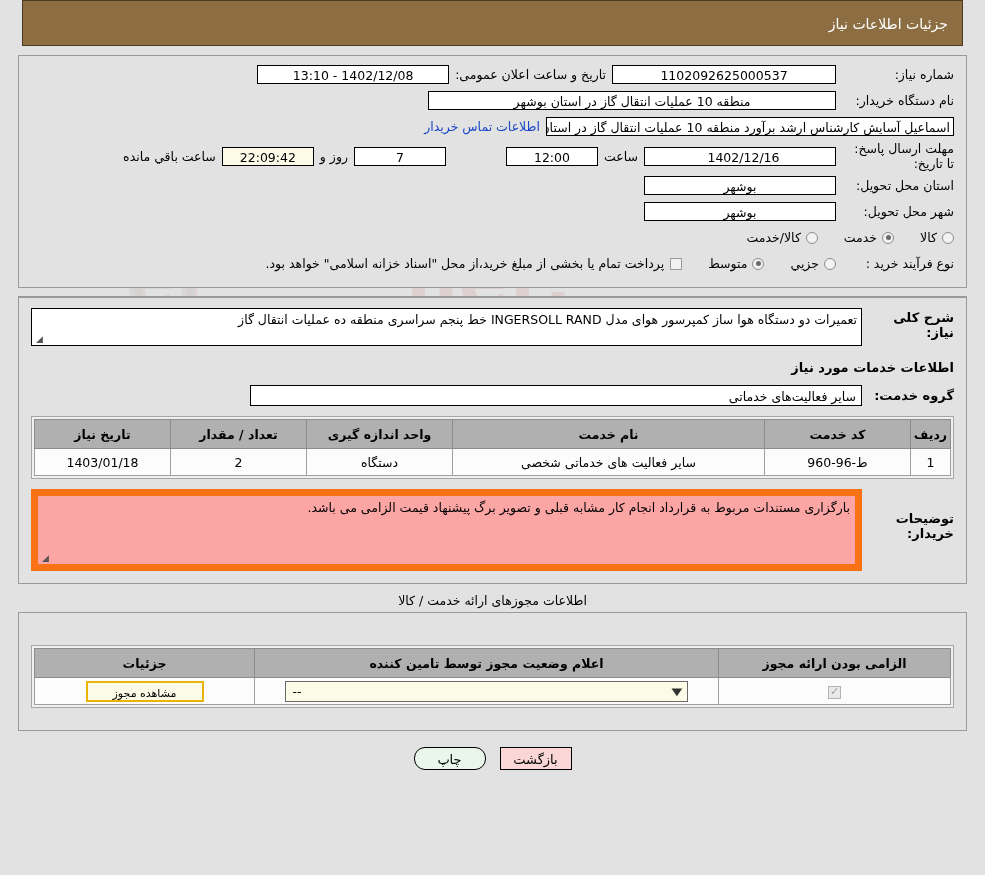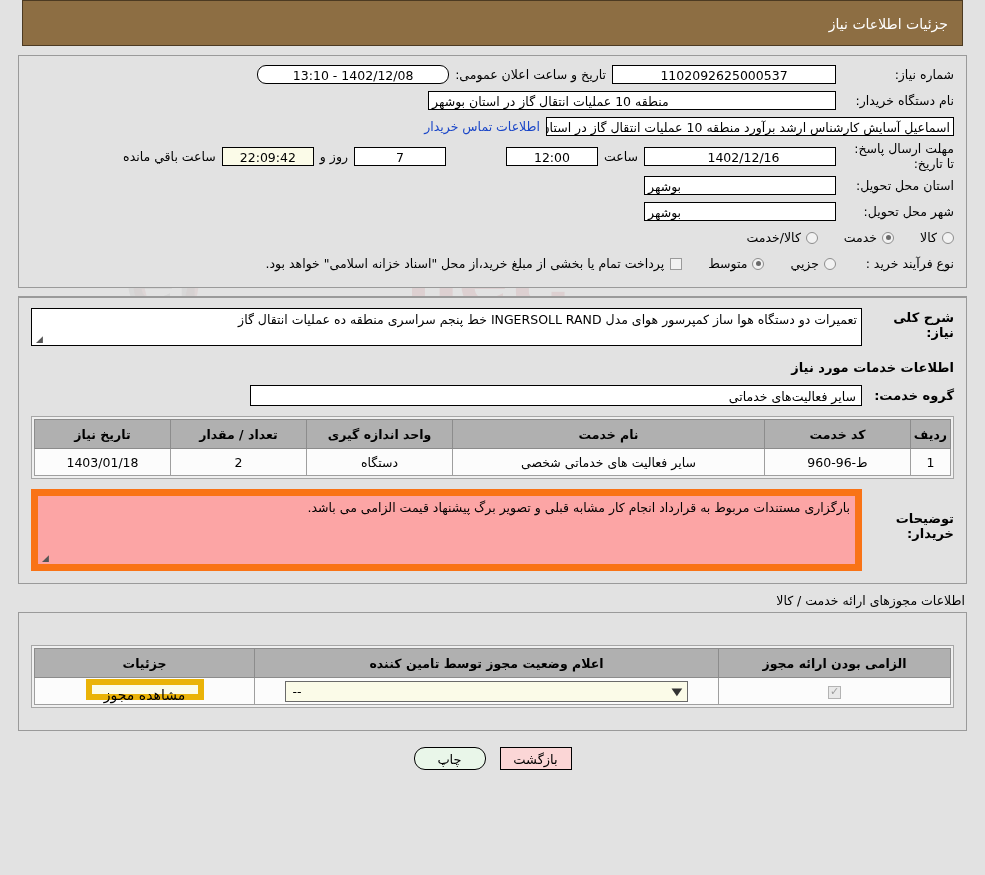--- a/index.html
+++ b/index.html
@@ -79,31 +79,31 @@
     height: 19px;
     line-height: 19px;
     font-size: 12.5px;
     padding: 0 3px;
     box-sizing: border-box;
     text-align: center;
     overflow: hidden;
     white-space: nowrap;
     font-family: "DejaVu Sans", "Liberation Sans", sans-serif;
   }
-  .inp.rt { text-align: left; }
+  .inp.rt { text-align: center; }
   .inp.cream { background: #fbfbe8; }
 
   .w-needno   { width: 224px; }
   .w-wide     { width: 408px; }
   .w-date     { width: 192px; padding-left: 10px; }
   .w-time     { width: 92px; }
   .w-days     { width: 92px; }
   .w-count    { width: 92px; }
   .w-city     { width: 192px; }
-  .w-pubdate  { width: 192px; border-radius: 9px; }
+  .w-pubdate  { width: 192px; }
 
   .mini-lbl {
     font-size: 12.5px;
     padding: 0 6px;
     white-space: nowrap;
   }
   .link {
     color: #1a46c8;
     font-size: 12.5px;
     padding: 0 6px;
@@ -282,21 +282,21 @@
     font-size: 12.5px;
     line-height: 17px;
     padding: 3px 5px;
     box-sizing: border-box;
     text-align: right;
     position: relative;
   }
 
   
   .permits-caption {
-    text-align: right;
+    text-align: center;
     font-size: 12.5px;
     margin: 9px 20px 4px 20px;
   }
   .permits-panel {
     margin: 0 18px;
     border: 1px solid #9a9a9a;
     background: #e2e2e2;
     box-sizing: border-box;
     padding: 32px 12px 22px 12px;
     position: relative;
@@ -317,25 +317,25 @@
     margin: 0 auto;
     width: 88%;
     text-align: right;
   }
   .sel-caret {
     font-size: 10px;
     color: #333;
     transform: scaleX(1.4);
   }
   .view-btn {
-    border: 6px solid #eab308;
+    border: 2px solid #eab308;
     background: #fbfbe8;
     height: 21px;
     line-height: 21px;
-    font-size: 14px;
+    font-size: 11px;
     padding: 0 10px;
     display: inline-block;
     box-sizing: border-box;
     min-width: 118px;
     text-align: center;
     cursor: pointer;
   }
   .chk-ro {
     width: 13px; height: 13px;
     border: 1px solid #b3b3b3;

